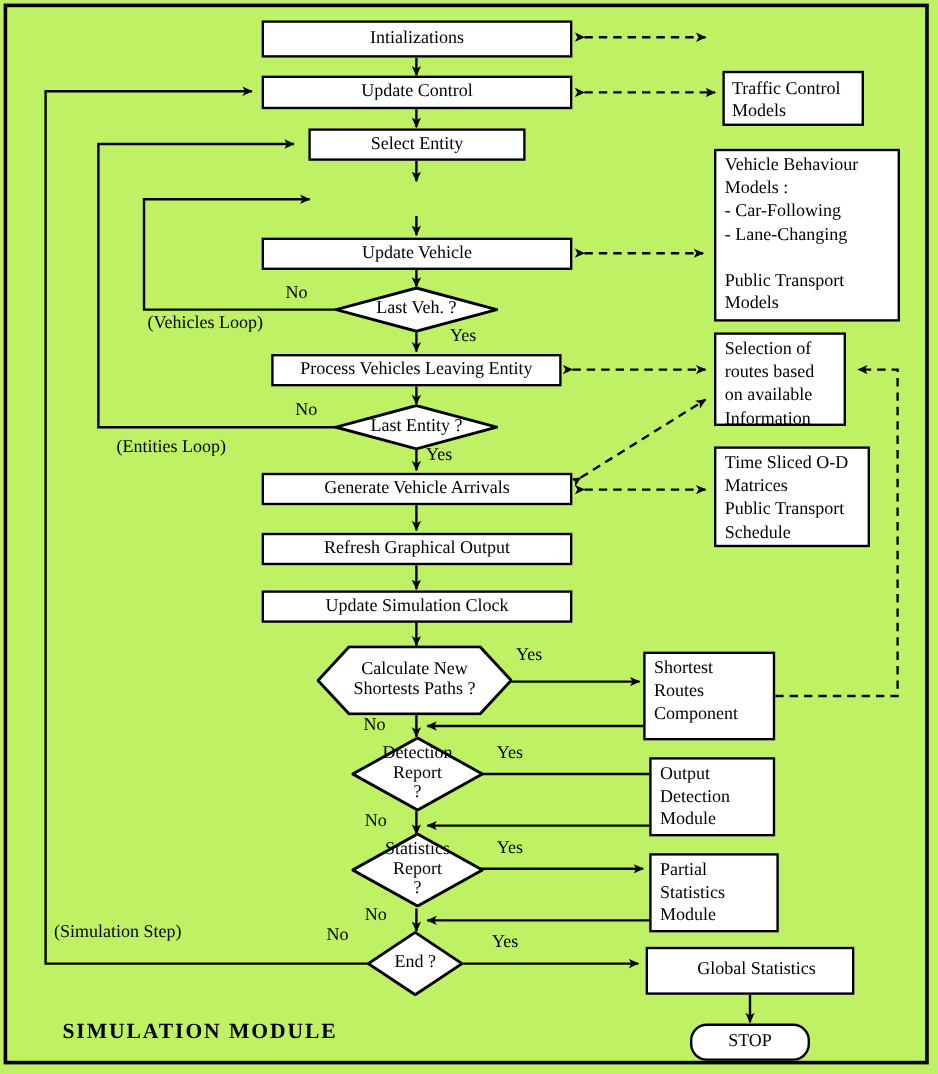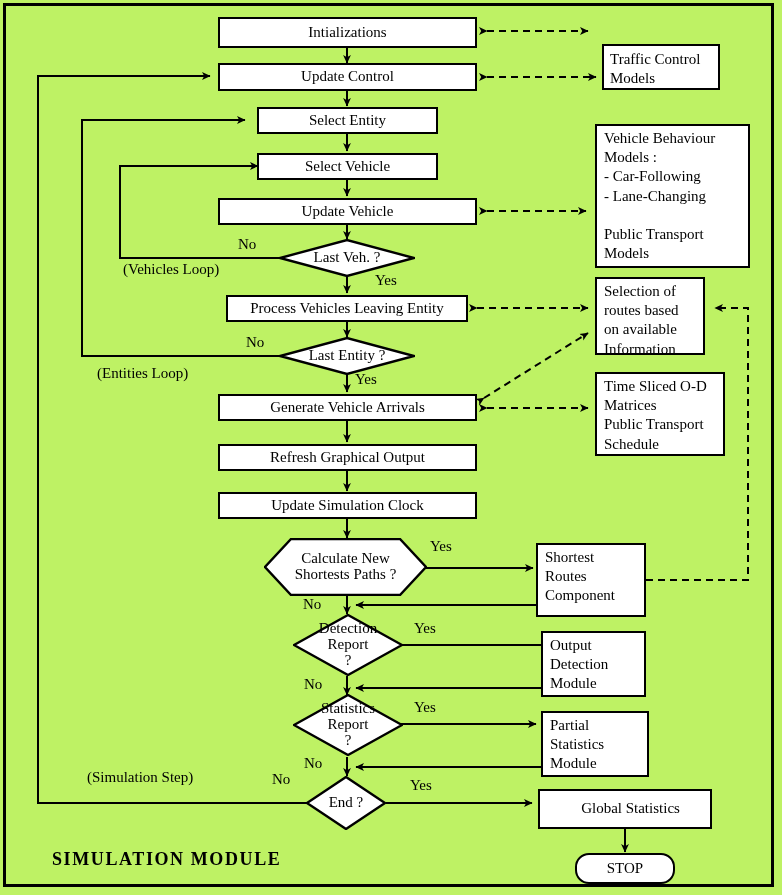--- a/index.html
+++ b/index.html
@@ -89,23 +89,20 @@
   </div>
 
   <div class="node pbox" style="left:218px;top:63px;width:259px;height:28px;">
     <span>Update Control</span>
   </div>
 
   <div class="node pbox" style="left:257px;top:107px;width:181px;height:27px;">
     <span>Select Entity</span>
   </div>
 
-  <div class="node pbox" style="left:257px;top:153px;width:181px;height:27px;">
-    <span>Select Vehicle</span>
-  </div>
 
   <div class="node pbox" style="left:218px;top:198px;width:259px;height:27px;">
     <span>Update Vehicle</span>
   </div>
 
   <div class="node pbox" style="left:226px;top:295px;width:242px;height:27px;">
     <span>Process Vehicles Leaving Entity</span>
   </div>
 
   <div class="node pbox" style="left:218px;top:394px;width:259px;height:27px;">
@@ -169,21 +166,21 @@
       <polygon points="40,1 79,27 40,53 1,27" fill="#fff" stroke="#000" stroke-width="2.4" vector-effect="non-scaling-stroke"></polygon>
     </svg>
     <span class="lbl">End ?</span>
   </div>
 
   <div class="node term" style="left:575px;top:853px;width:100px;height:31px;">
     <span>STOP</span>
   </div>
 
 
-  <div class="node rbox" style="left:602px;top:44px;width:118px;height:46px;">
+  <div class="node rbox" style="left:602px;top:59px;width:118px;height:46px;">
     <span>Traffic Control
       Models</span>
   </div>
 
   <div class="node rbox tight" style="left:595px;top:124px;width:155px;height:144px;">
     <span>Vehicle Behaviour
 Models :
   - Car-Following
   - Lane-Changing
 
@@ -236,16 +233,16 @@
   <div class="edgelbl" style="left:304px;top:676px;">No</div>
 
   <div class="edgelbl" style="left:414px;top:699px;">Yes</div>
   <div class="edgelbl" style="left:304px;top:755px;">No</div>
 
   <div class="edgelbl" style="left:410px;top:777px;">Yes</div>
   <div class="edgelbl" style="left:272px;top:771px;">No</div>
 
   <div class="looplbl" style="left:123px;top:261px;">(Vehicles Loop)</div>
   <div class="looplbl" style="left:97px;top:365px;">(Entities Loop)</div>
-  <div class="looplbl" style="left:45px;top:769px;margin-left:42px;">(Simulation Step)</div>
+  <div class="looplbl" style="left:45px;top:769px;">(Simulation Step)</div>
 
   <div class="title" style="left:52px;top:849px;">SIMULATION  MODULE</div>
 </div>
 
 </body></html>

